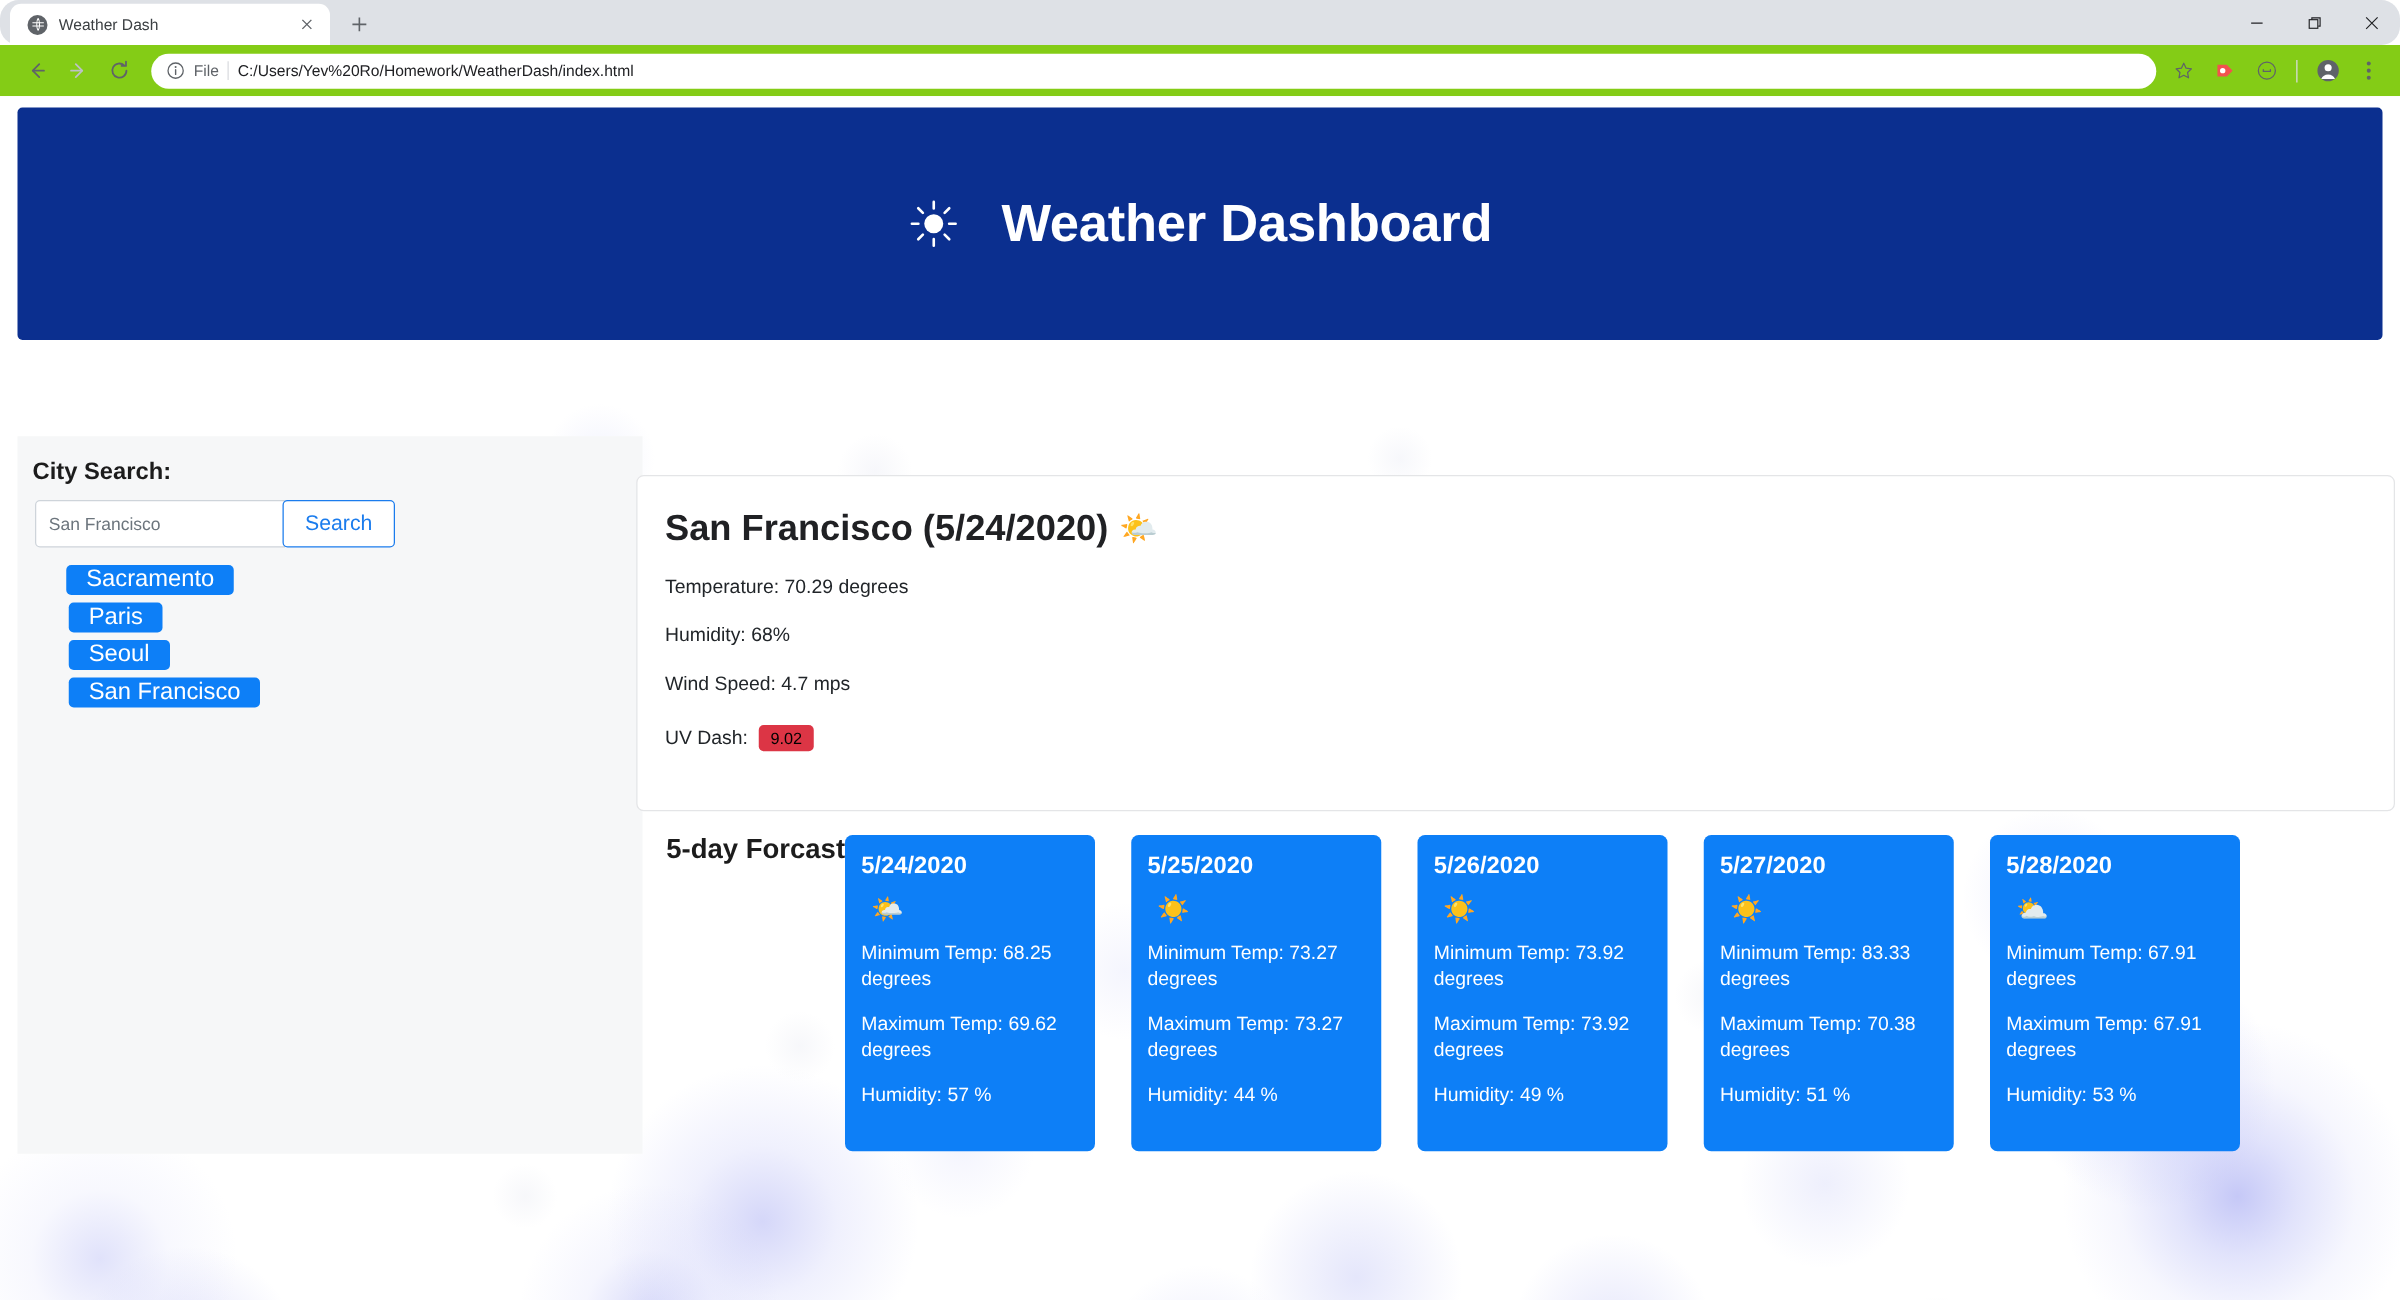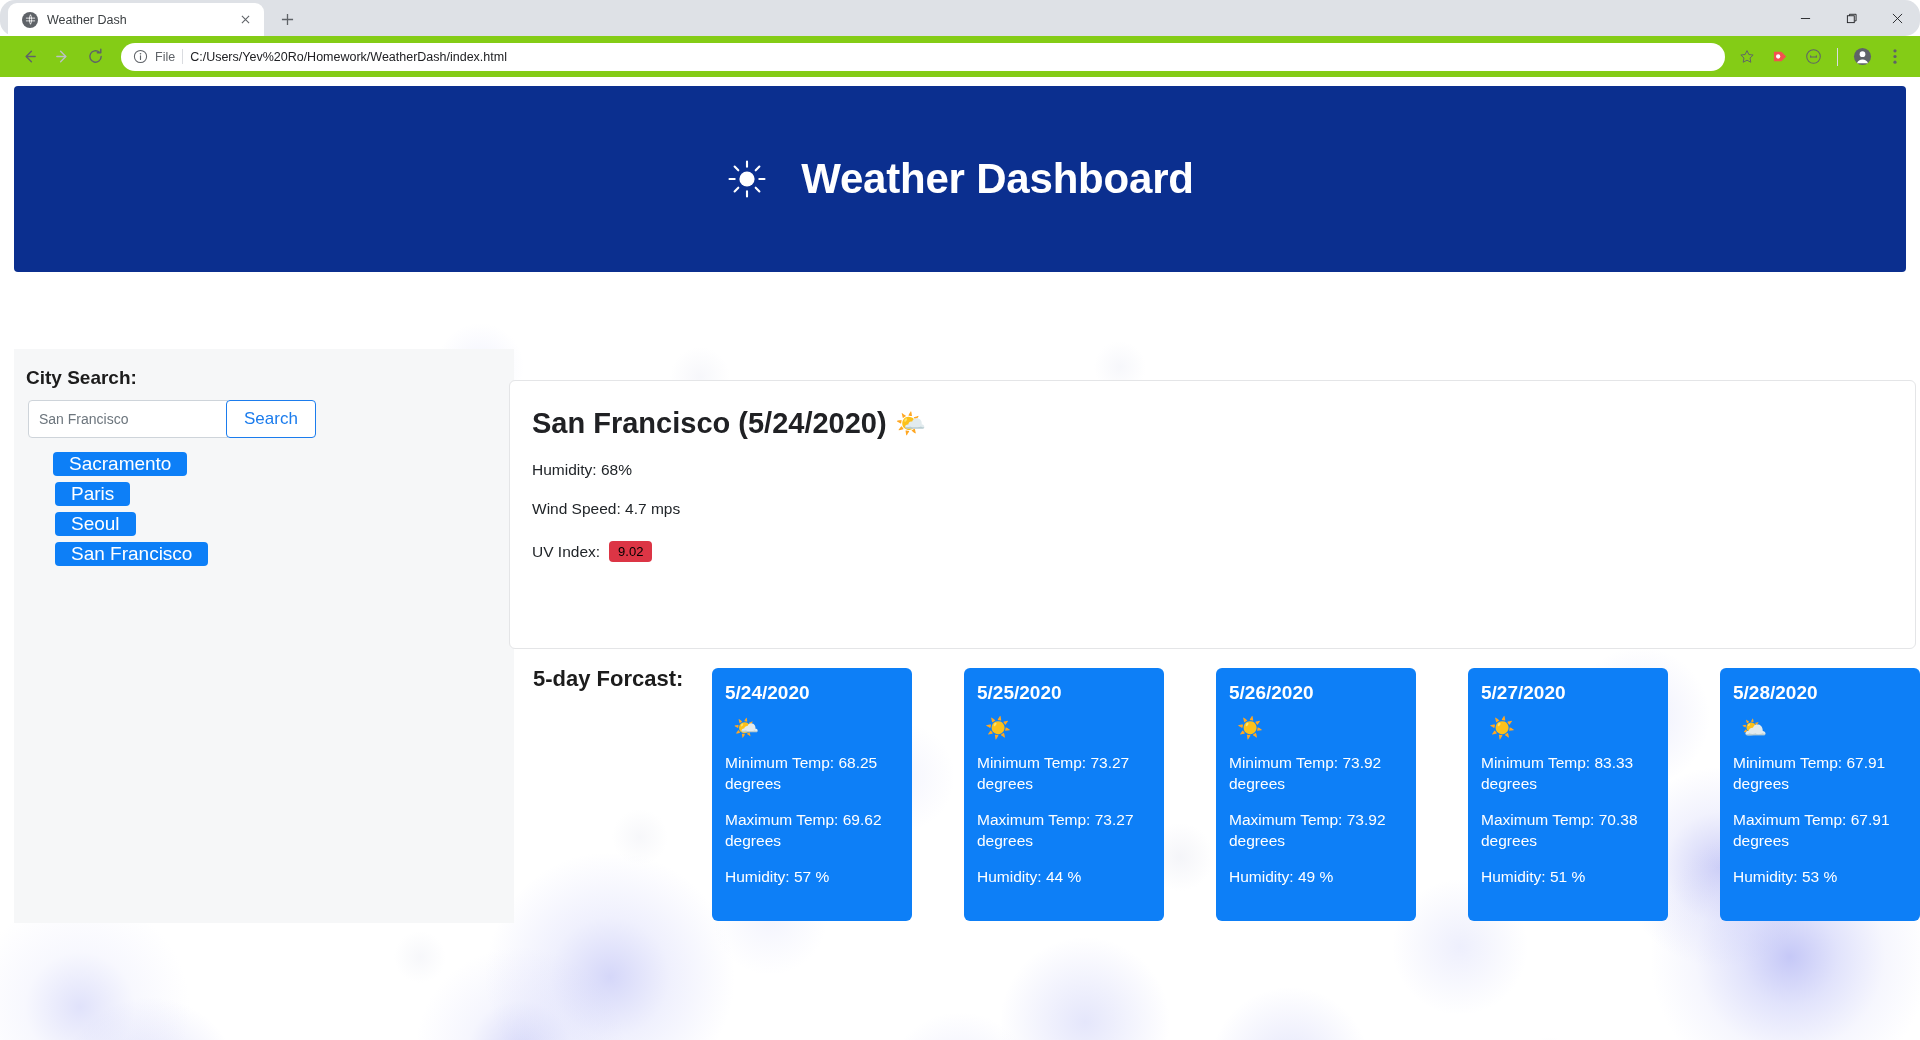--- a/index.html
+++ b/index.html
@@ -297,24 +297,24 @@
     position: absolute;
     left: 533px;
     top: 589px;
     font-size: 22px;
     font-weight: bold;
     color: #1c1c1c;
     white-space: nowrap;
   }
   .forecast-row {
     position: absolute;
-    left: 712px;
+    left: 676px;
     top: 591px;
     display: flex;
-    gap: 52px;
+    gap: 29px;
   }
   .forecast-card {
     width: 200px;
     min-height: 253px;
     background: #0d7ff7;
     border-radius: 6px;
     padding: 14px 13px 16px 13px;
     color: #ffffff;
   }
   .fc-date { font-size: 19px; font-weight: bold; }
@@ -461,24 +461,25 @@
       <button class="city-btn">Seoul</button>
       <button class="city-btn">San Francisco</button>
     </div>
   </div>
 
   <div class="current-card">
     <div class="current-title">
       <span>San Francisco (5/24/2020)</span>
       <span class="wx-emoji">🌤️</span>
     </div>
+    <div class="current-line">Temperature: 70.29 degrees</div>
     <div class="current-line">Humidity: 68%</div>
     <div class="current-line">Wind Speed: 4.7 mps</div>
     <div class="current-line uv">
-      <span>UV Index:</span>
+      <span>UV Dash:</span>
       <span class="uv-badge">9.02</span>
     </div>
   </div>
 
   <div class="forecast-heading">5-day Forcast:</div>
   <div class="forecast-row">
 
     <div class="forecast-card">
       <div class="fc-date">5/24/2020</div>
       <span class="fc-emoji">🌤️</span>

